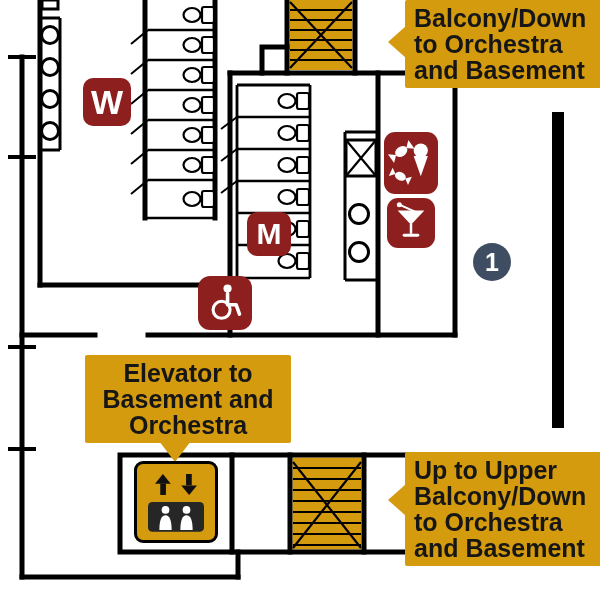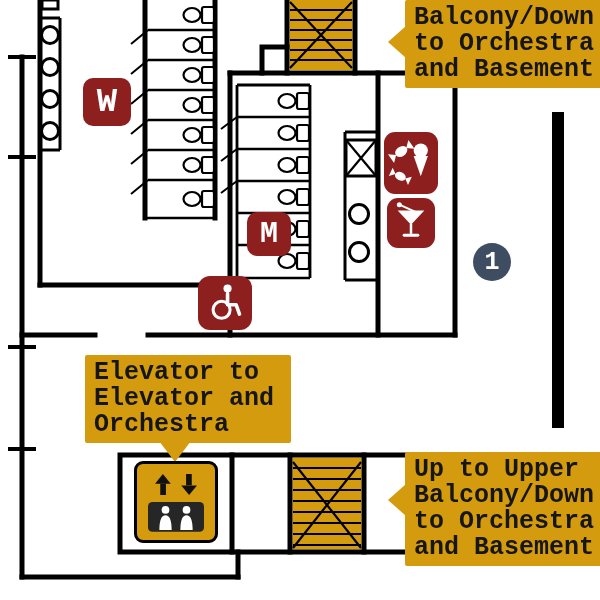--- a/index.html
+++ b/index.html
@@ -1,26 +1,26 @@
 <!DOCTYPE html>
 <html><head>
 <meta charset="utf-8">
 <style>
   html,body{margin:0;padding:0;background:#fff;}
   .stage{position:relative;width:600px;height:600px;background:#fff;overflow:hidden;
-         font-family:Liberation Mono, monospace;}
+         font-family:Liberation Sans, sans-serif;}
   .stage svg.plan{position:absolute;left:0;top:0;}
   .callout{position:absolute;background:#D59B0E;color:#161616;font-weight:bold;
            font-size:25px;line-height:26px;padding:5px 9px;border-radius:2px;z-index:5;}
   .ptr{position:absolute;width:0;height:0;z-index:4;}
   .ptr-tr{left:388px;top:26px;border-top:16px solid transparent;border-bottom:16px solid transparent;border-right:18px solid #D59B0E;}
   .ptr-br{left:388px;top:484px;border-top:16px solid transparent;border-bottom:16px solid transparent;border-right:18px solid #D59B0E;}
   .ptr-down{left:159px;top:441px;border-left:16px solid transparent;border-right:16px solid transparent;border-top:21px solid #D59B0E;}
   .co-top-right{left:405px;top:0;width:206px;}
-  .co-elevator{left:85px;top:355px;width:188px;}
+  .co-elevator{left:85px;top:355px;width:188px;text-align:center;}
   .co-bottom-right{left:405px;top:452px;width:206px;}
   .badge{position:absolute;background:#8D1F1F;color:#fff;font-weight:bold;display:flex;
          align-items:center;justify-content:center;border-radius:10px;z-index:6;}
   .badge-w{left:83px;top:78px;width:48px;height:48px;font-size:34px;}
   .badge-m{left:247px;top:212px;width:44px;height:44px;font-size:30px;}
   .badge-access{left:198px;top:276px;width:54px;height:54px;border-radius:12px;}
   .badge-concessions{left:384px;top:132px;width:54px;height:62px;border-radius:11px;}
   .badge-bar{left:387px;top:198px;width:48px;height:50px;border-radius:11px;}
   .marker{position:absolute;background:#3F4D63;color:#fff;border-radius:50%;display:flex;
           align-items:center;justify-content:center;font-weight:bold;z-index:6;}
@@ -143,21 +143,21 @@
 
   <div class="callout co-top-right">
     <div>Balcony/Down</div>
     <div>to Orchestra</div>
     <div>and Basement</div>
   </div>
   <div class="ptr ptr-tr"></div>
 
   <div class="callout co-elevator">
     <div>Elevator to</div>
-    <div>Elevator and</div>
+    <div>Basement and</div>
     <div>Orchestra</div>
   </div>
   <div class="ptr ptr-down"></div>
 
   <div class="callout co-bottom-right">
     <div>Up to Upper</div>
     <div>Balcony/Down</div>
     <div>to Orchestra</div>
     <div>and Basement</div>
   </div>

